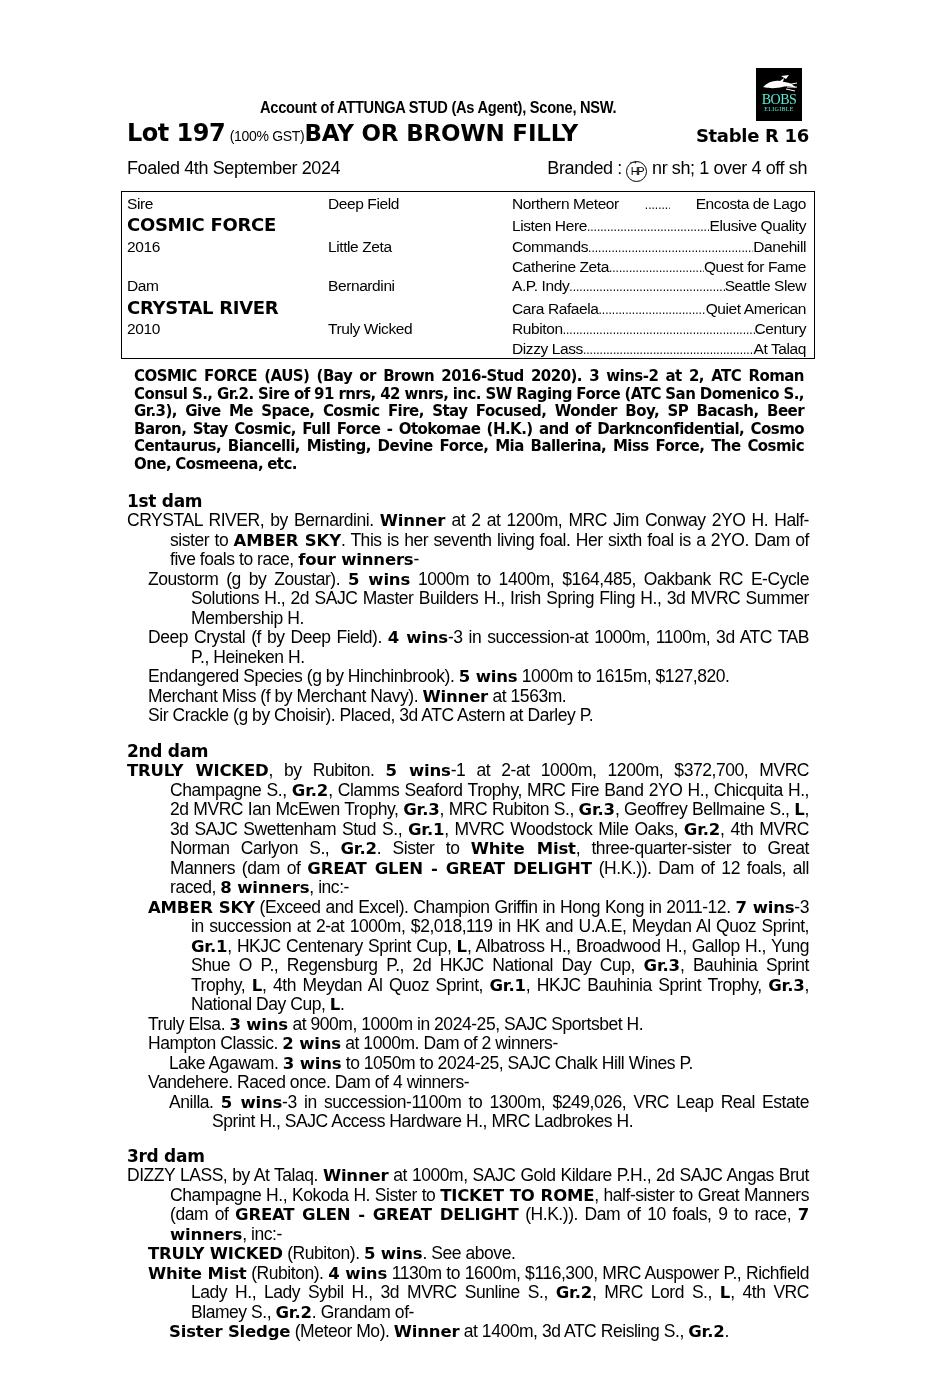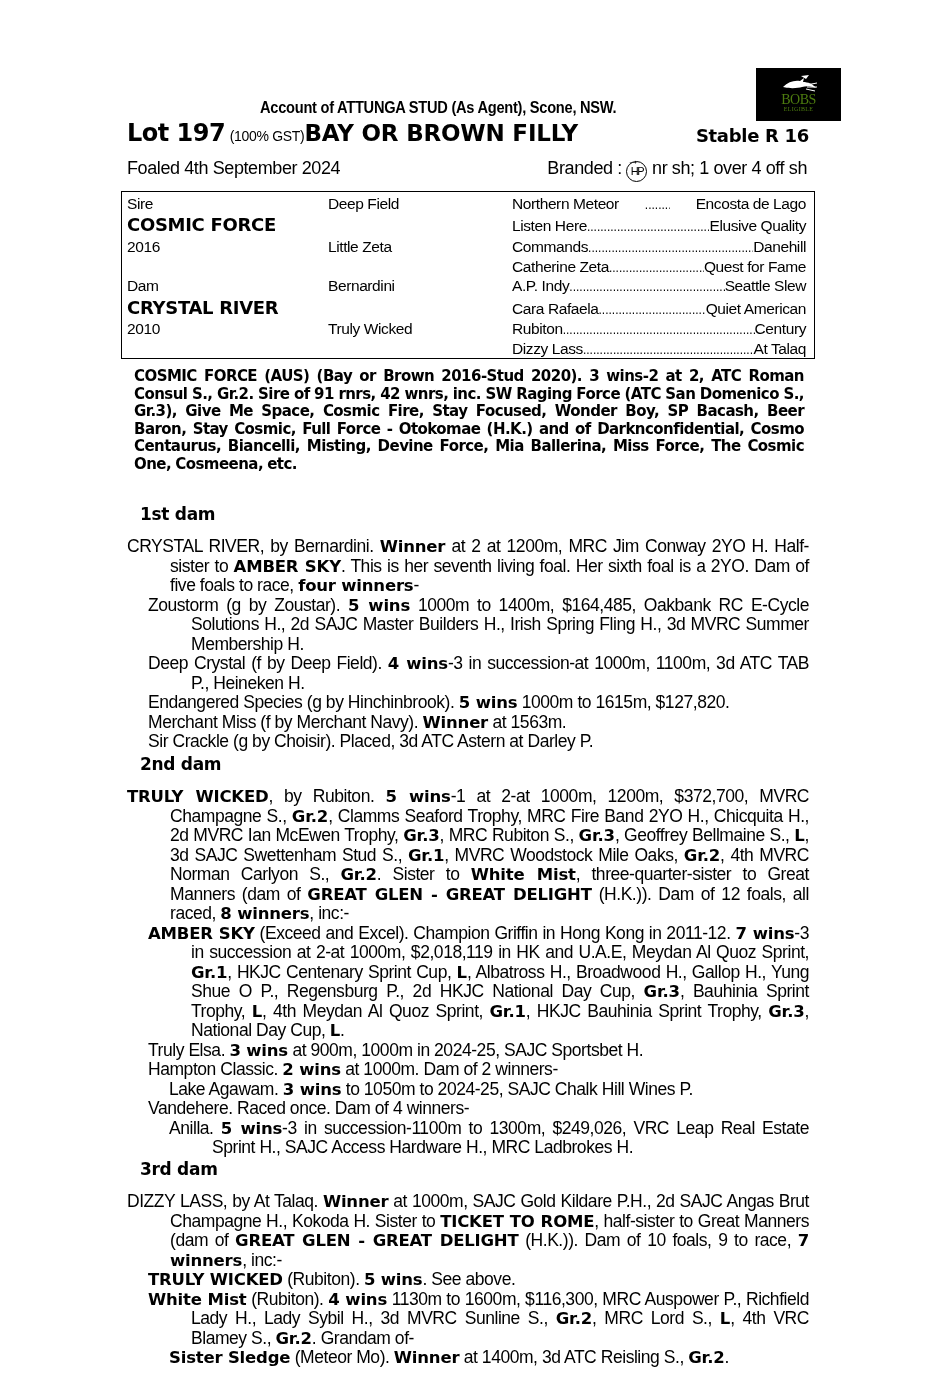--- a/index.html
+++ b/index.html
@@ -1,19 +1,19 @@
 <!DOCTYPE html>
 <html><head>
 <meta charset="utf-8">
 <style>
   html, body { margin: 0; padding: 0; background: #ffffff; }
   body { width: 938px; height: 1400px; position: relative; overflow: hidden; color: #000; font-family: "Liberation Sans", sans-serif; }
   .page { position: absolute; left: 0; top: 0; width: 938px; height: 1400px; }
 
-  .logo { position: absolute; left: 756px; top: 68px; width: 85px; height: 53px; background: #000; color: #4d7c0f; text-align: center; }
+  .logo { position: absolute; left: 756px; top: 68px; width: 46px; height: 53px; background: #000; color: #5eead4; text-align: center; }
   .logo svg { display: block; margin: 5px auto 0; }
   .logo .bobs { font-family: "Liberation Serif", serif; font-size: 14px; line-height: 13px; letter-spacing: -0.5px; }
   .logo .elig { font-family: "Liberation Serif", serif; font-size: 6px; line-height: 7px; letter-spacing: 0.3px; }
 
   .account { position: absolute; left: 260px; top: 98px; font-weight: bold; font-size: 17px; letter-spacing: -0.3px; transform: scaleX(0.86); transform-origin: left top; white-space: nowrap; }
 
   .lotline { position: absolute; left: 127px; top: 119px; width: 682px; height: 32px; white-space: nowrap; }
   .lot { font-family: "DejaVu Sans", sans-serif; font-weight: bold; font-size: 24px; letter-spacing: -0.5px; }
   .gst { font-size: 14px; letter-spacing: -0.3px; }
   .colour { font-family: "DejaVu Sans", sans-serif; font-weight: bold; font-size: 23px; letter-spacing: -0.2px; }
@@ -29,21 +29,21 @@
   .ped-name { position: absolute; font-family: "DejaVu Sans", sans-serif; font-weight: bold; font-size: 18px; letter-spacing: -0.3px; white-space: nowrap; }
   .ped-row { position: absolute; left: 390px; width: 294px; display: flex; font-size: 15.5px; letter-spacing: -0.4px; white-space: nowrap; }
   .ped-row .l { flex: 0 0 auto; }
   .ped-row .dots { flex: 1 1 auto; overflow: hidden; }
   .ped-row .dots::before { content: "........................................................................................"; font-size: 12px; letter-spacing: 0; }
   .ped-row .r { flex: 0 0 auto; }
 
   .sire-para { position: absolute; left: 134px; top: 368px; width: 670px; font-family: "DejaVu Sans", sans-serif; font-weight: bold; font-size: 15px; line-height: 17.5px; text-align: justify; letter-spacing: -0.55px; word-spacing: -0.5px; }
 
   .section { position: absolute; left: 127px; width: 682px; }
-  .section h3 { margin: 13px; font-family: "DejaVu Sans", sans-serif; font-weight: bold; font-size: 17px; line-height: 20px; letter-spacing: -0.3px; }
+  .section h3 { margin: 0; font-family: "DejaVu Sans", sans-serif; font-weight: bold; font-size: 17px; line-height: 20px; letter-spacing: -0.3px; }
   .entry { font-size: 17.5px; line-height: 19.5px; text-align: justify; letter-spacing: -0.45px; }
   .entry b, .entry strong { font-family: "DejaVu Sans", sans-serif; font-weight: bold; font-size: 16.5px; letter-spacing: -0.2px; }
   .lvl0 { padding-left: 43px; text-indent: -43px; }
   .lvl1 { padding-left: 64px; text-indent: -43px; }
   .lvl2 { padding-left: 85px; text-indent: -43px; }
 </style>
 </head>
 <body>
 
 <div class="page">

